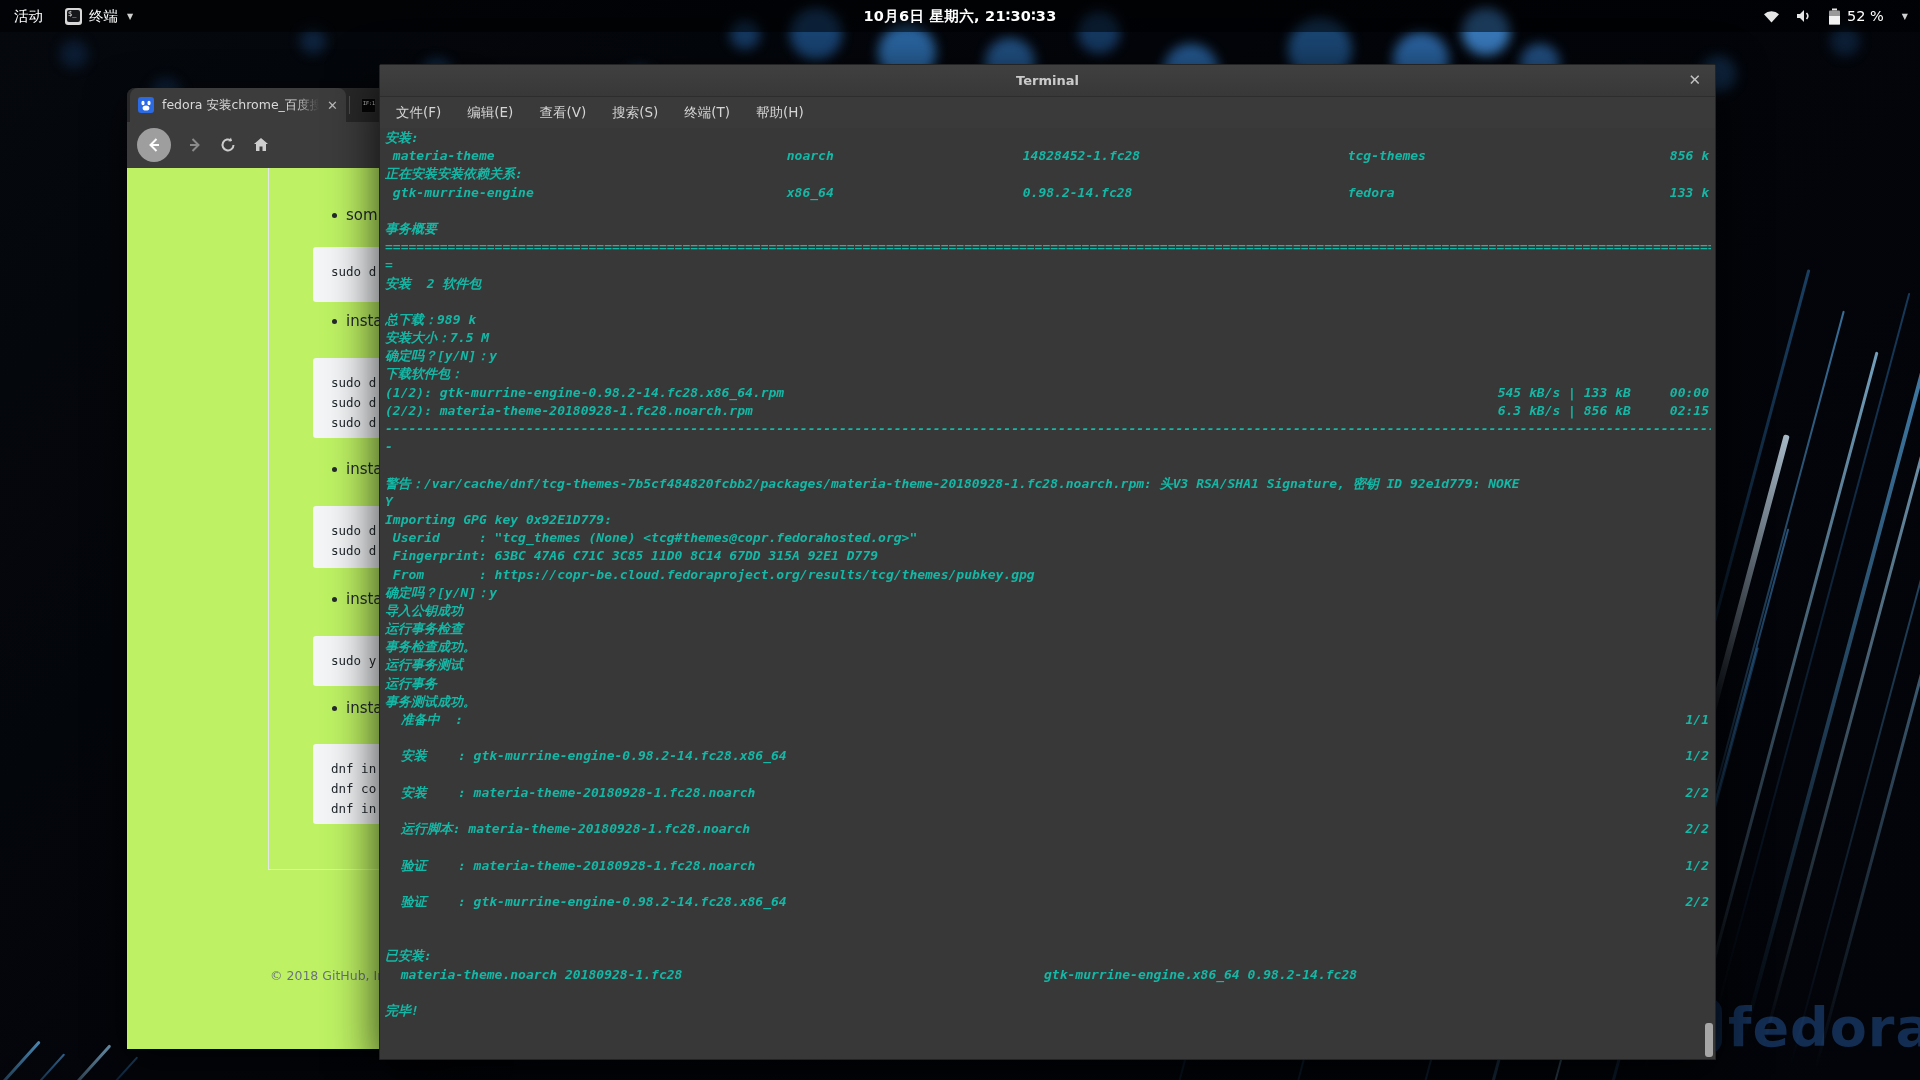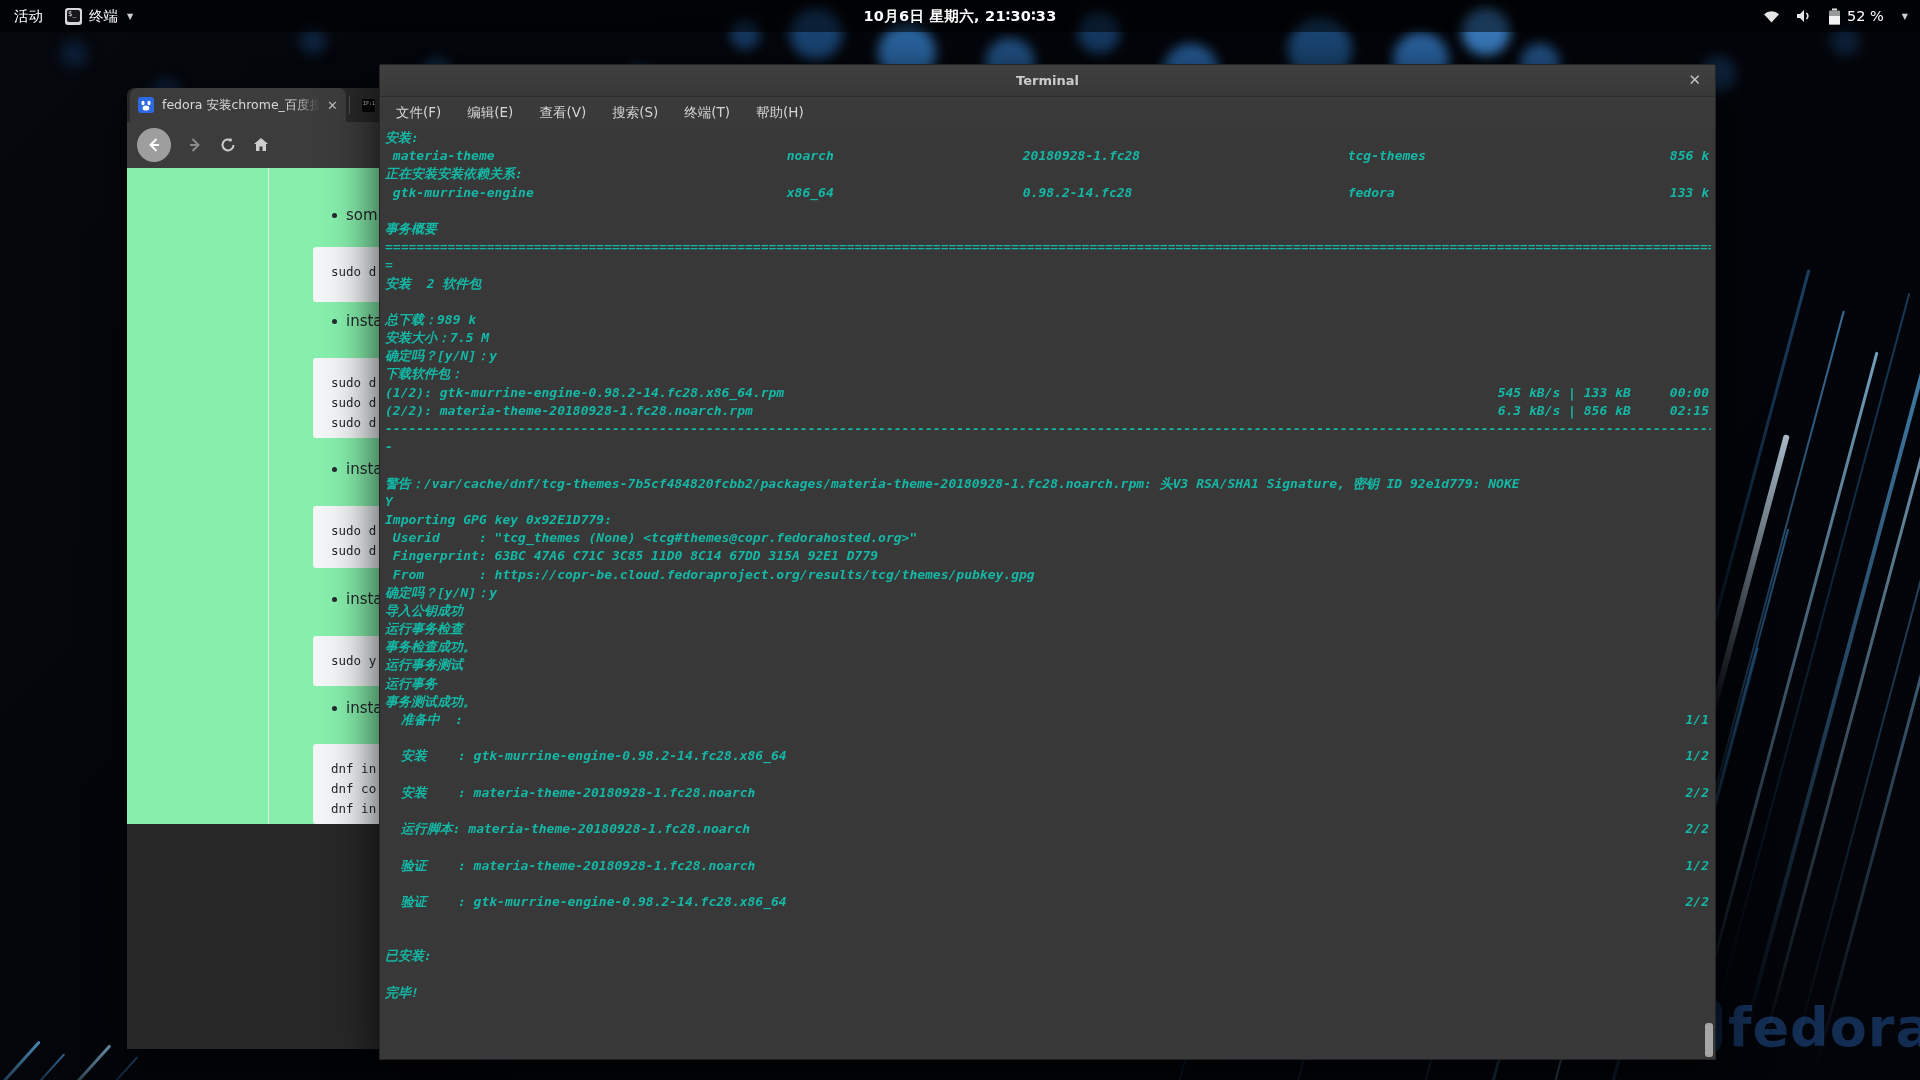--- a/index.html
+++ b/index.html
@@ -48,21 +48,21 @@
   #tab-sep { position:absolute; left:222px; top:8px; width:1px; height:18px; background:#4d4d4d; }
   #tab2 { position:absolute; left:228px; top:0; width:120px; height:34px; display:flex;
           align-items:center; padding-left:6px; }
   #tab2-favicon { width:15px; height:15px; background:#060606; border:1px solid #2a2a2a;
                   color:#cfcfcf; font-size:5px; line-height:6px; overflow:hidden;
                   font-family:"DejaVu Sans Mono", monospace; padding:1px; }
   #toolbar { height:46px; background:#3c3c3c; display:flex; align-items:center; gap:15px;
              padding-left:10px; }
   #back-btn { width:34px; height:34px; border-radius:50%; background:#9e9e9e; display:flex;
               align-items:center; justify-content:center; }
-  #page { position:absolute; left:0; top:80px; width:342px; height:656px; background:#86efac;
+  #page { position:absolute; left:0; top:80px; width:342px; height:881px; background:#bef264;
           overflow:hidden; }
   #page .vline { position:absolute; left:141px; top:0; width:1px; height:701px; background:#e4e7ea; }
   .bullet-row { position:absolute; left:205px; color:#24292e; font-size:15px; white-space:nowrap; }
   .bullet-row .dot { display:inline-block; width:5px; height:5px; border-radius:50%;
                      background:#24292e; vertical-align:middle; margin-right:9px; }
   .codeblock { position:absolute; left:186px; width:300px; background:#f3f5f7; border-radius:3px;
                padding:15px 0 0 18px; font-family:"DejaVu Sans Mono", monospace; font-size:12.5px;
                color:#24292e; line-height:20px; white-space:pre; }
   #page-divider { position:absolute; left:141px; right:0; top:701px; height:1px; background:#e4e7ea; }
   #page-footer { position:absolute; left:143px; top:800px; color:#6a737d; font-size:12.5px;
@@ -249,21 +249,21 @@
     <div id="term-menubar">
         <span class="menu-item">文件(F)</span>
         <span class="menu-item">编辑(E)</span>
         <span class="menu-item">查看(V)</span>
         <span class="menu-item">搜索(S)</span>
         <span class="menu-item">终端(T)</span>
         <span class="menu-item">帮助(H)</span>
       </div>
     <div id="term-body">
         <div class="t-line">安装:</div>
-        <div class="t-line"><span> materia-theme</span><span class="c1">noarch</span><span class="c2">20180928-1.fc28</span><span class="c3">tcg-themes</span><span class="rt">856 k</span></div>
+        <div class="t-line"><span> materia-theme</span><span class="c1">noarch</span><span class="c2">14828452-1.fc28</span><span class="c3">tcg-themes</span><span class="rt">856 k</span></div>
         <div class="t-line">正在安装安装依赖关系:</div>
         <div class="t-line"><span> gtk-murrine-engine</span><span class="c1">x86_64</span><span class="c2">0.98.2-14.fc28</span><span class="c3">fedora</span><span class="rt">133 k</span></div>
         <div class="t-line">&nbsp;</div>
         <div class="t-line">事务概要</div>
         <div class="t-line">================================================================================================================================================================================================================================================</div>
         <div class="t-line">=</div>
         <div class="t-line">安装  2 软件包</div>
         <div class="t-line">&nbsp;</div>
         <div class="t-line">总下载：989 k</div>
         <div class="t-line">安装大小：7.5 M</div>
@@ -294,19 +294,20 @@
         <div class="t-line"><span>  安装    : materia-theme-20180928-1.fc28.noarch</span><span class="rt">2/2</span></div>
         <div class="t-line">&nbsp;</div>
         <div class="t-line"><span>  运行脚本: materia-theme-20180928-1.fc28.noarch</span><span class="rt">2/2</span></div>
         <div class="t-line">&nbsp;</div>
         <div class="t-line"><span>  验证    : materia-theme-20180928-1.fc28.noarch</span><span class="rt">1/2</span></div>
         <div class="t-line">&nbsp;</div>
         <div class="t-line"><span>  验证    : gtk-murrine-engine-0.98.2-14.fc28.x86_64</span><span class="rt">2/2</span></div>
         <div class="t-line">&nbsp;</div>
         <div class="t-line">&nbsp;</div>
         <div class="t-line">已安装:</div>
+        <div class="t-line"><span>  materia-theme.noarch 20180928-1.fc28</span><span class="half">gtk-murrine-engine.x86_64 0.98.2-14.fc28</span></div>
         <div class="t-line">&nbsp;</div>
         <div class="t-line">完毕!</div>
       </div>
     <div id="term-scrollbar"></div>
   </div>
 
 </div>
 
 </body></html>

